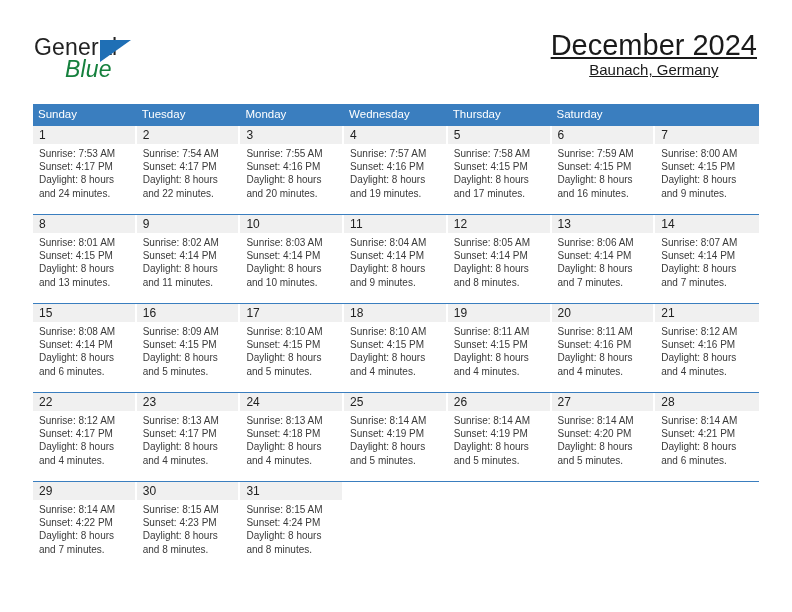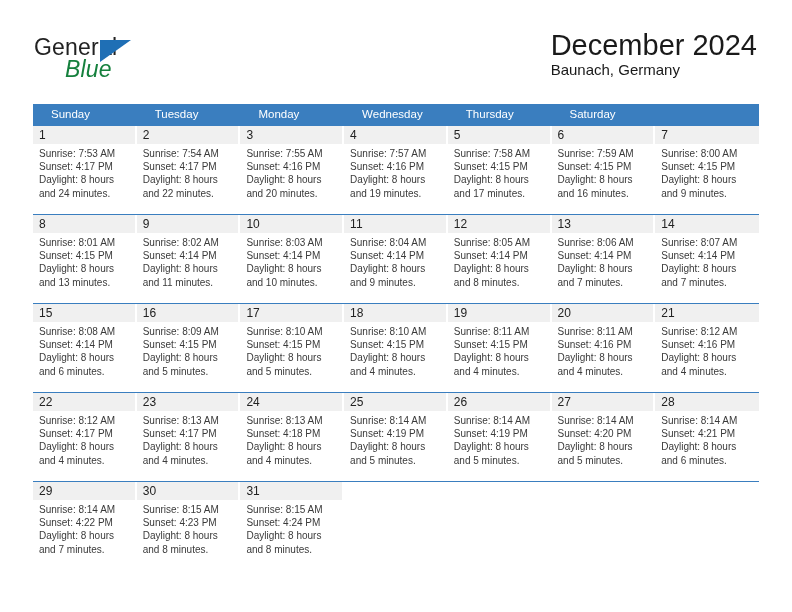--- a/index.html
+++ b/index.html
@@ -65,21 +65,22 @@
     color: #15803d;
     letter-spacing: 0.2px;
     white-space: nowrap;
     font-style: italic;
   }
 
   .title-block {
     position: absolute;
     right: 35px;
     top: 30px;
-    text-align: left;
+    text-align: center;
+    text-decoration: underline;
   }
   .cal-title {
     font-size: 29px;
     font-weight: normal;
     color: #1a1a1a;
     line-height: 1.1;
     white-space: nowrap;
   }
   .cal-subtitle {
     margin-top: 0;
@@ -100,21 +101,21 @@
 
   .weekday-row {
     display: flex;
     width: 726px;
     background: #3a7ebf;
   }
   .weekday-cell {
     width: 103.71px;
     height: 21px;
     line-height: 21px;
-    padding-left: 18px;
+    padding-left: 5px;
     box-sizing: border-box;
     color: #ffffff;
     font-size: 11.5px;
     white-space: nowrap;
     overflow: hidden;
   }
 
   .week-row {
     width: 726px;
     border-top: 1px solid #3a7ebf;

